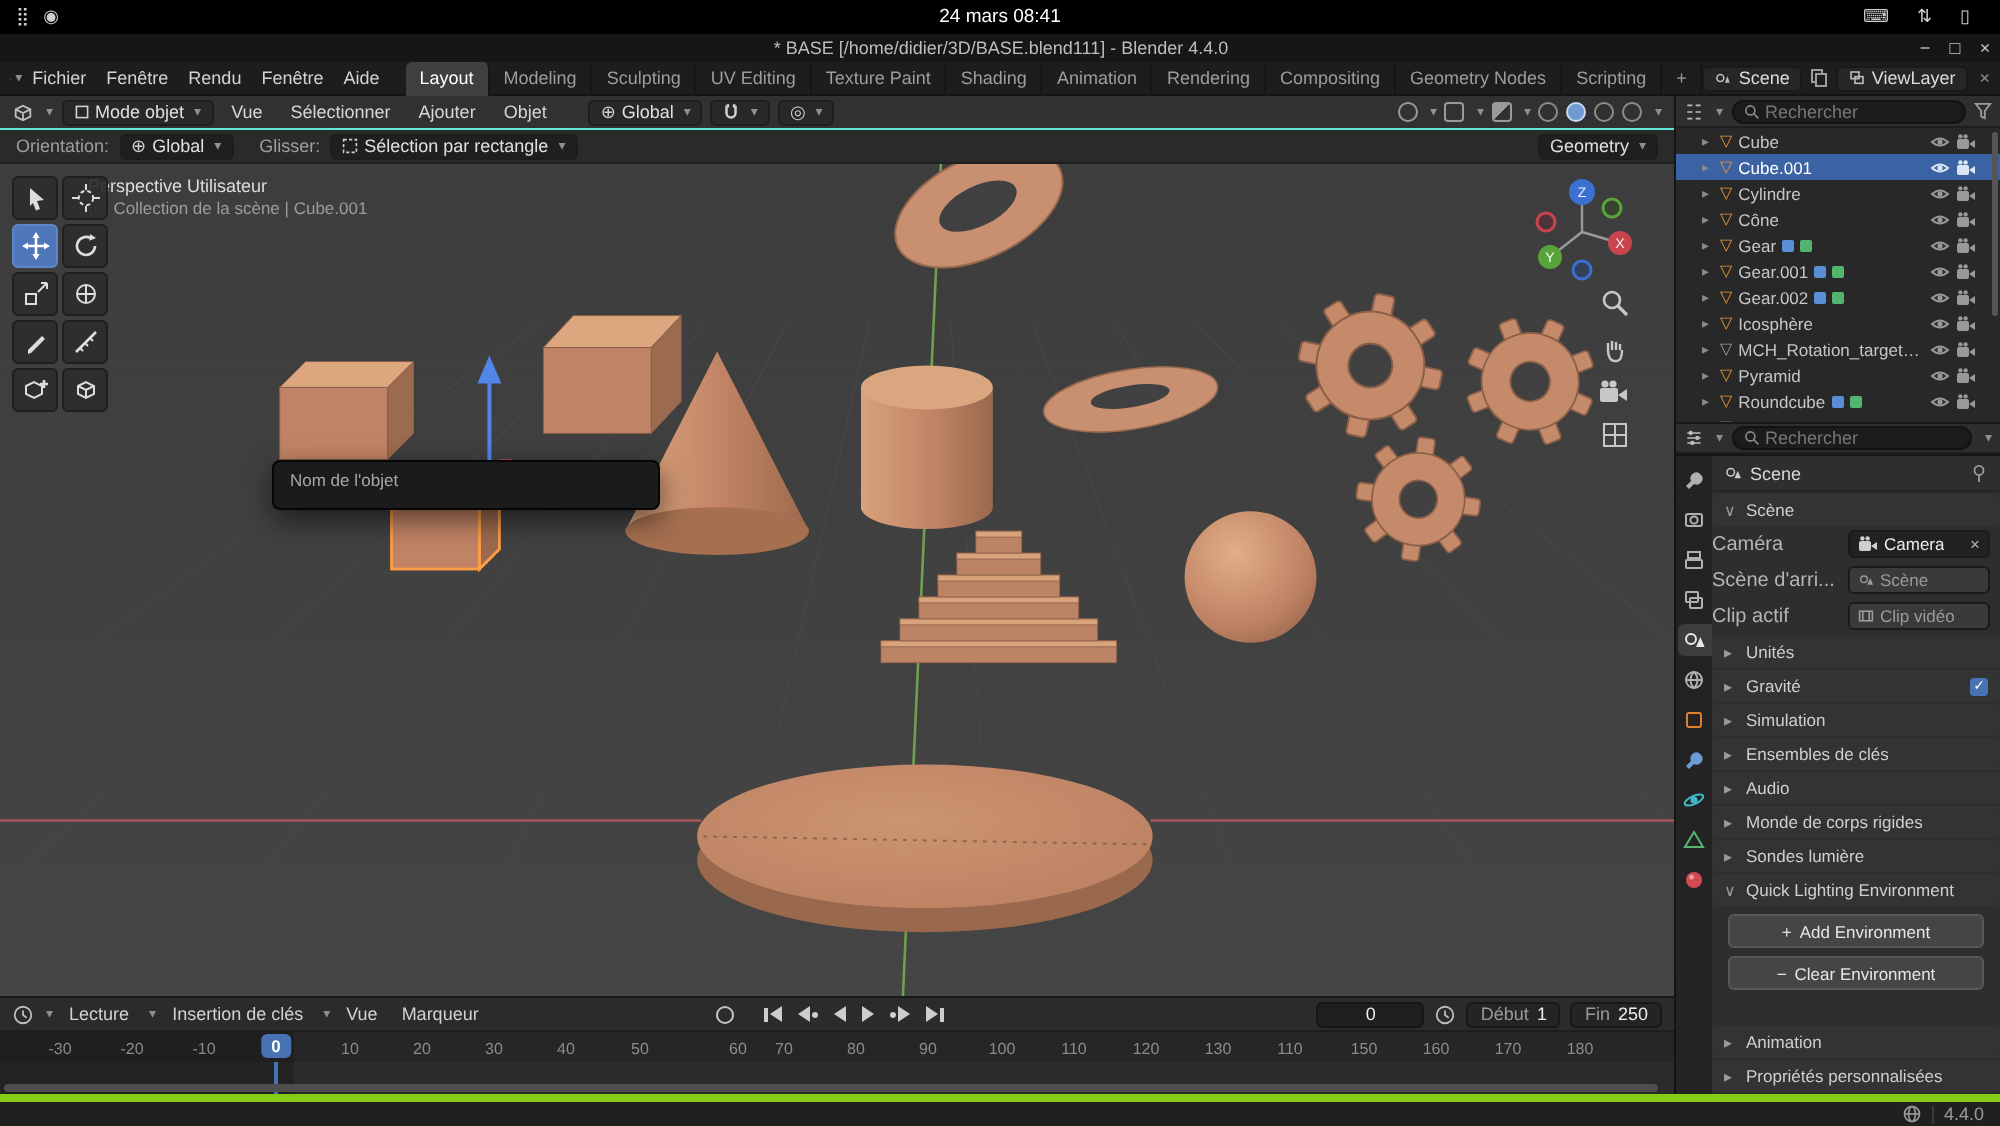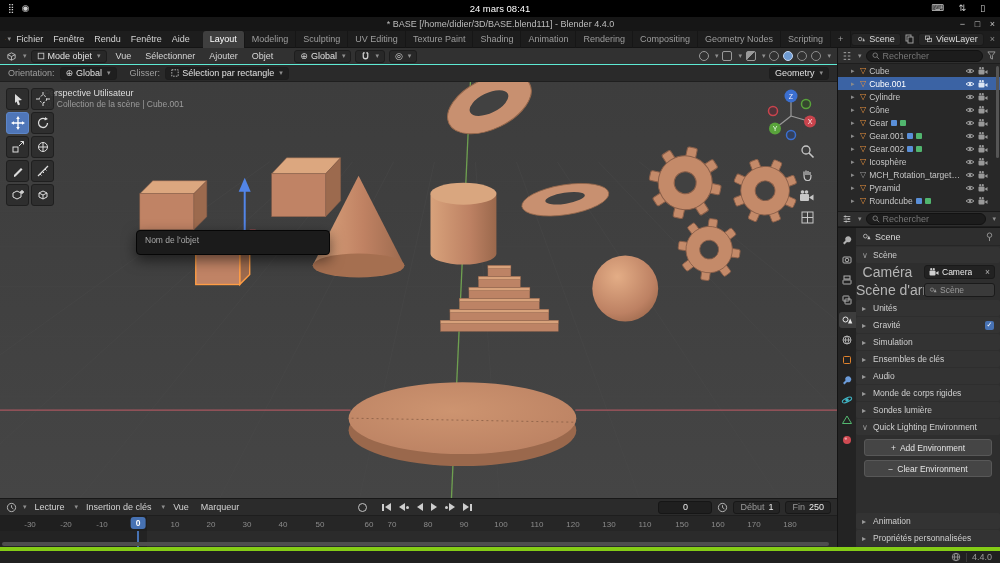--- a/index.html
+++ b/index.html
@@ -107,21 +107,21 @@
 
 .props{flex:1;display:flex;min-height:0;border-top:1px solid #161616}
 .ptabs{width:18px;background:#232323;display:flex;flex-direction:column;align-items:center;padding-top:4px;gap:4px;flex:0 0 auto}
 .ptab{width:17px;height:16px;display:flex;align-items:center;justify-content:center;border-radius:3px 0 0 3px}
 .ptab.active{background:#3d3d3d}
 .pbody{flex:1;background:#2e2e2e;display:flex;flex-direction:column;min-width:0}
 .bcrumb{height:18px;display:flex;align-items:center;gap:4px;padding:0 6px;border-bottom:1px solid #262626;color:#d8d8d8}
 .psec{display:flex;align-items:center;gap:4px;height:16px;background:#333;margin-top:1px;padding:0 6px;color:#cfcfcf;font-size:8.5px;border-radius:2px}
 .psec .ch{color:#9a9a9a;font-size:8px;width:7px}
 .prow{display:flex;align-items:center;height:18px;padding:0 5px 0 0}
-.prow .lbl{width:68px;text-align:center;color:#b5b5b5;padding-right:5px;font-size:14px;white-space:nowrap;overflow:hidden}
+.prow .lbl{width:68px;text-align:left;color:#b5b5b5;padding-right:5px;font-size:10px;white-space:nowrap;overflow:hidden}
 .vpill{flex:1;display:flex;align-items:center;gap:3px;background:#222;border:1px solid #1a1a1a;border-radius:3px;height:14px;padding:0 4px;color:#ebebeb;font-size:8.5px;min-width:0}
 .vpill.dim{background:#3a3a3a;color:#9b9b9b}
 .vpill .x{margin-left:auto;color:#b5b5b5}
 .vpill .tx{white-space:nowrap;overflow:hidden;text-overflow:ellipsis}
 .qbtn{height:17px;margin:2px 8px;background:#454545;border:1px solid #585858;border-radius:3px;display:flex;align-items:center;justify-content:center;gap:4px;color:#e5e5e5;font-size:8.5px;flex:0 0 auto}
 .cbx{width:9px;height:9px;background:#4772b3;border-radius:2px;color:#fff;font-size:7px;display:flex;align-items:center;justify-content:center;margin-left:auto}
 
 
 .statusbar{height:16px;background:#202020;border-top:4px solid #84cc16;display:flex;align-items:center;padding:0 8px;flex:0 0 auto}
 .statusbar .right{margin-left:auto;display:flex;align-items:center;gap:5px;color:#9b9b9b}
@@ -937,20 +937,30 @@
           <div class="prow">
             <span class="lbl">Scène d'arri...</span>
             <div class="vpill dim">
               <svg width="8" height="8" viewBox="0 0 12 12">
                   <circle cx="4.5" cy="5.5" r="2.5" fill="none" stroke="#9b9b9b"></circle>
                   <path d="M7 9.5 L9.2 4.5 L11.3 9.5 Z" fill="#9b9b9b"></path>
                 </svg>
               <span class="tx">Scène</span>
             </div>
           </div>
+          <div class="prow">
+            <span class="lbl">Clip actif</span>
+            <div class="vpill dim">
+              <svg width="8" height="8" viewBox="0 0 10 10">
+                  <rect x="1" y="2" width="8" height="6" fill="none" stroke="#9b9b9b"></rect>
+                  <path d="M3 2 v6 M7 2 v6" stroke="#9b9b9b"></path>
+                </svg>
+              <span class="tx">Clip vidéo</span>
+            </div>
+          </div>
 
           <div class="psec">
               <span class="ch">▸</span>
               <span>Unités</span>
             </div>
           <div class="psec">
               <span class="ch">▸</span>
               <span>Gravité</span>
               <span class="cbx">✓</span>
             </div>

